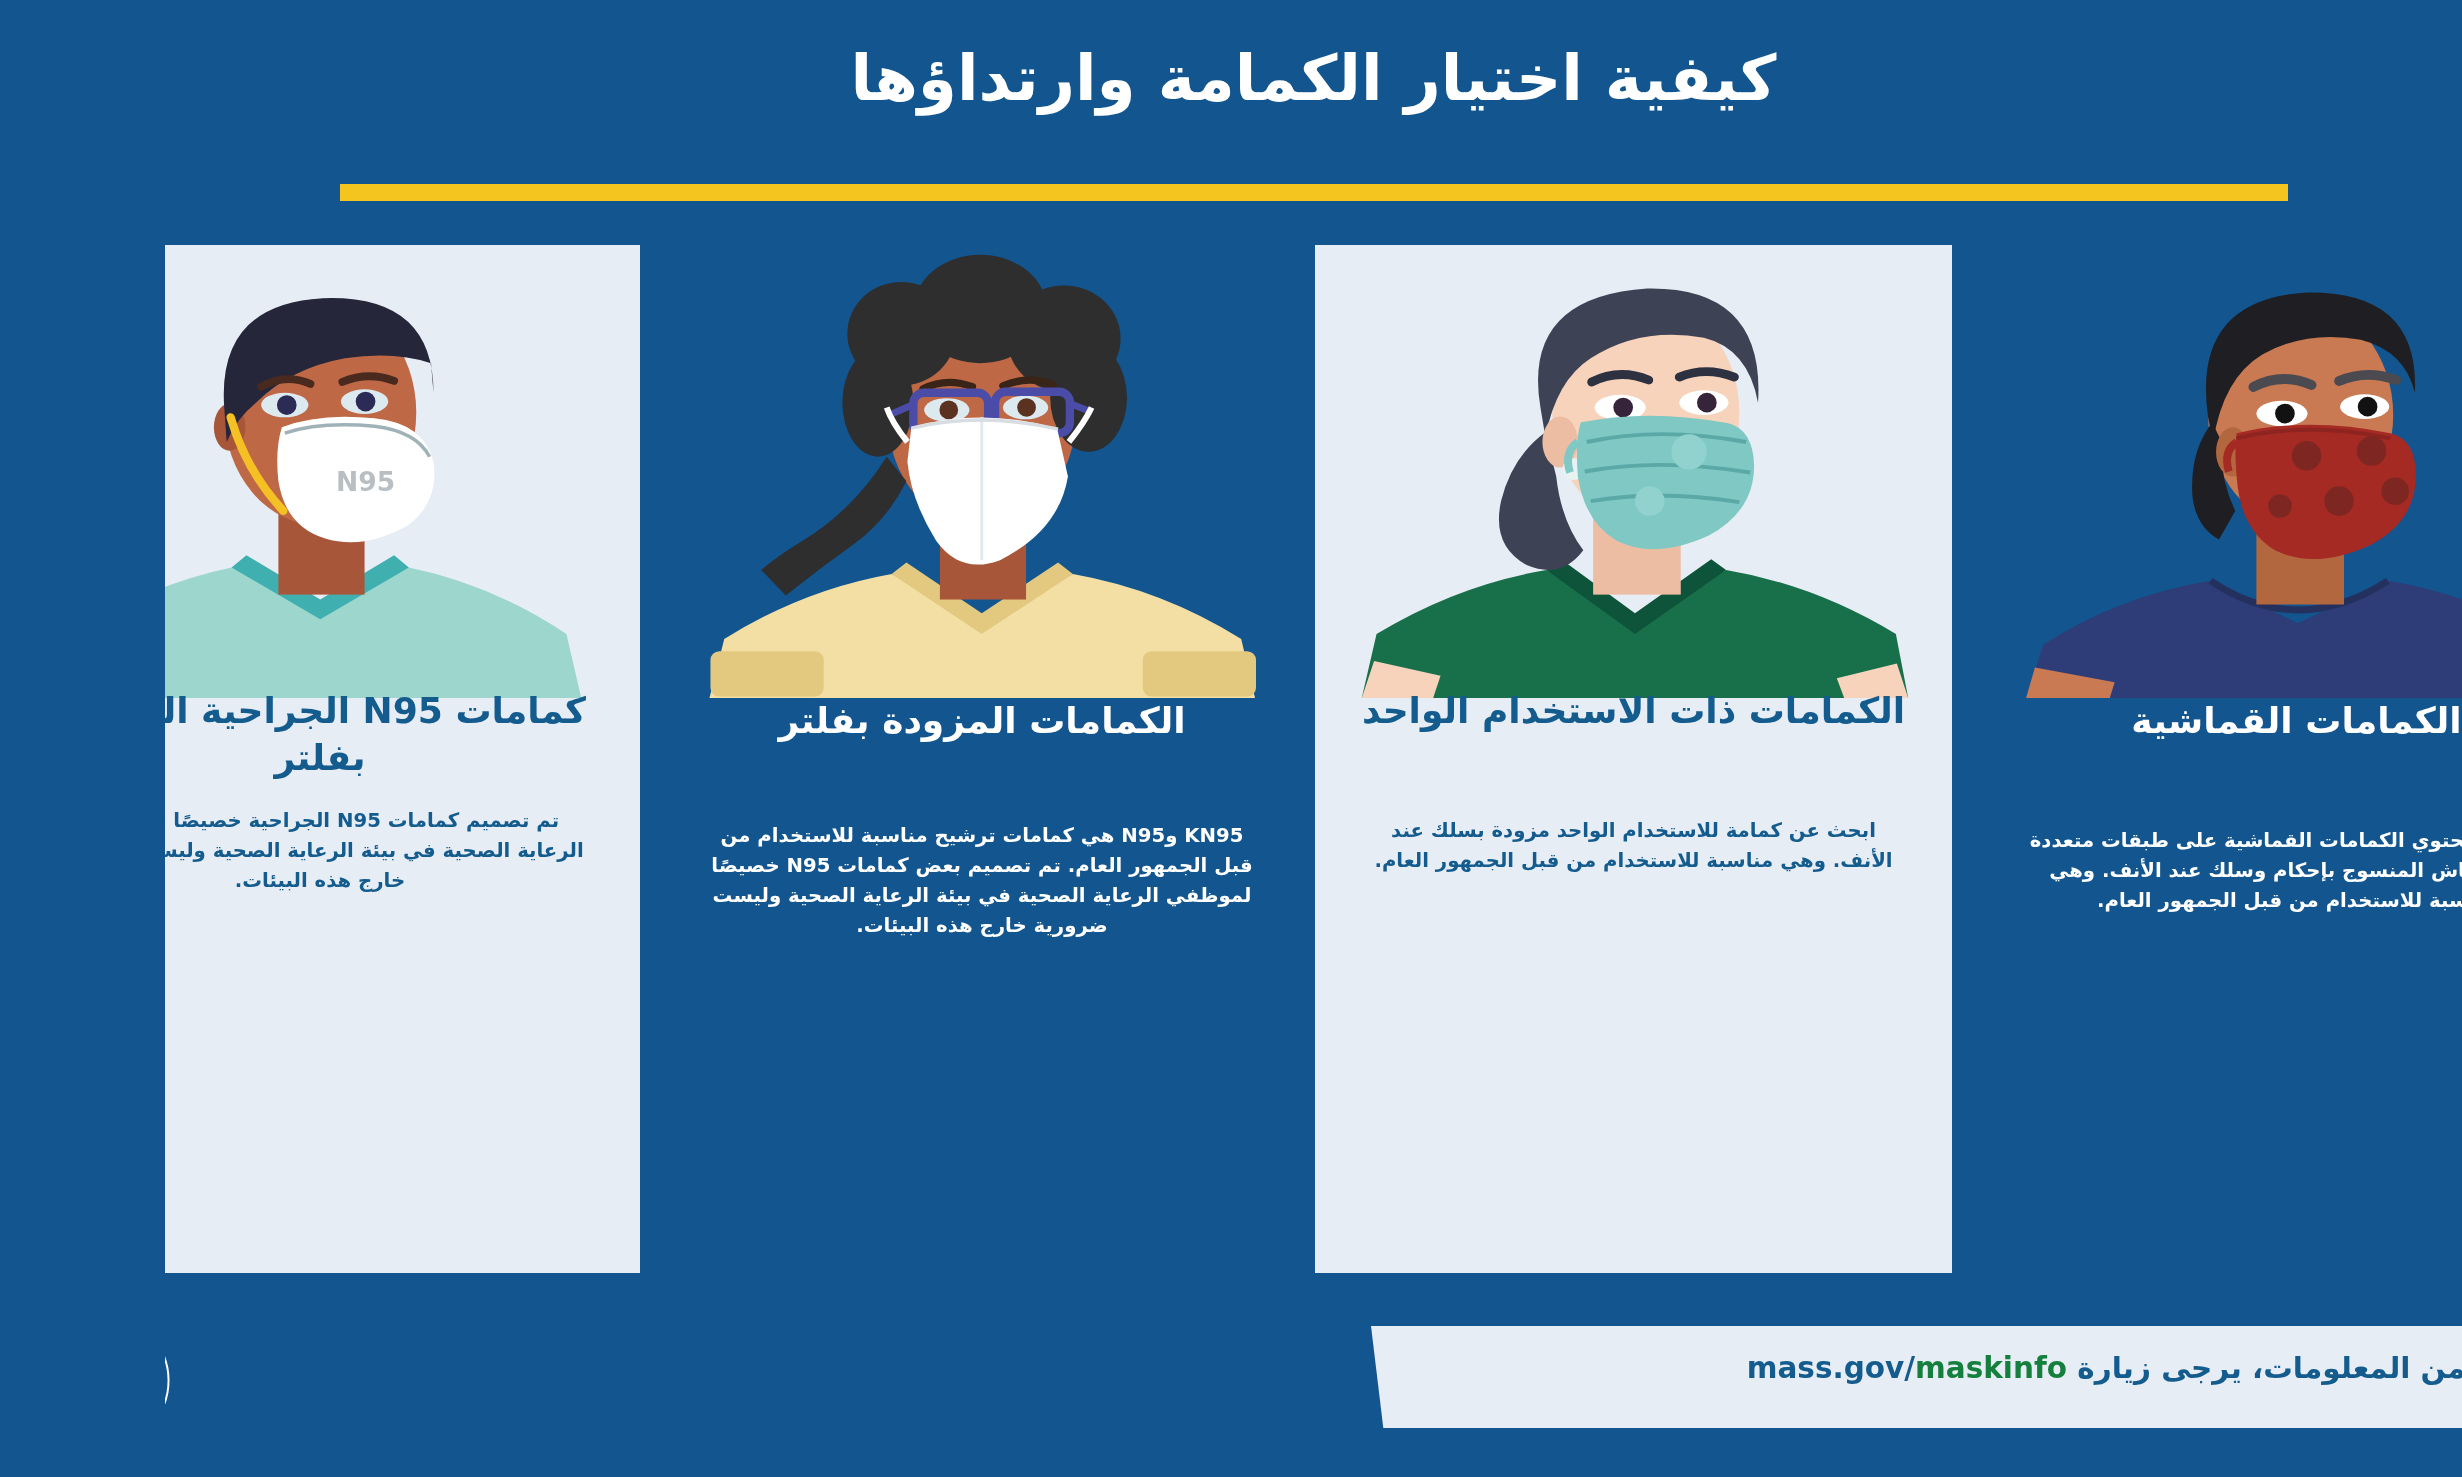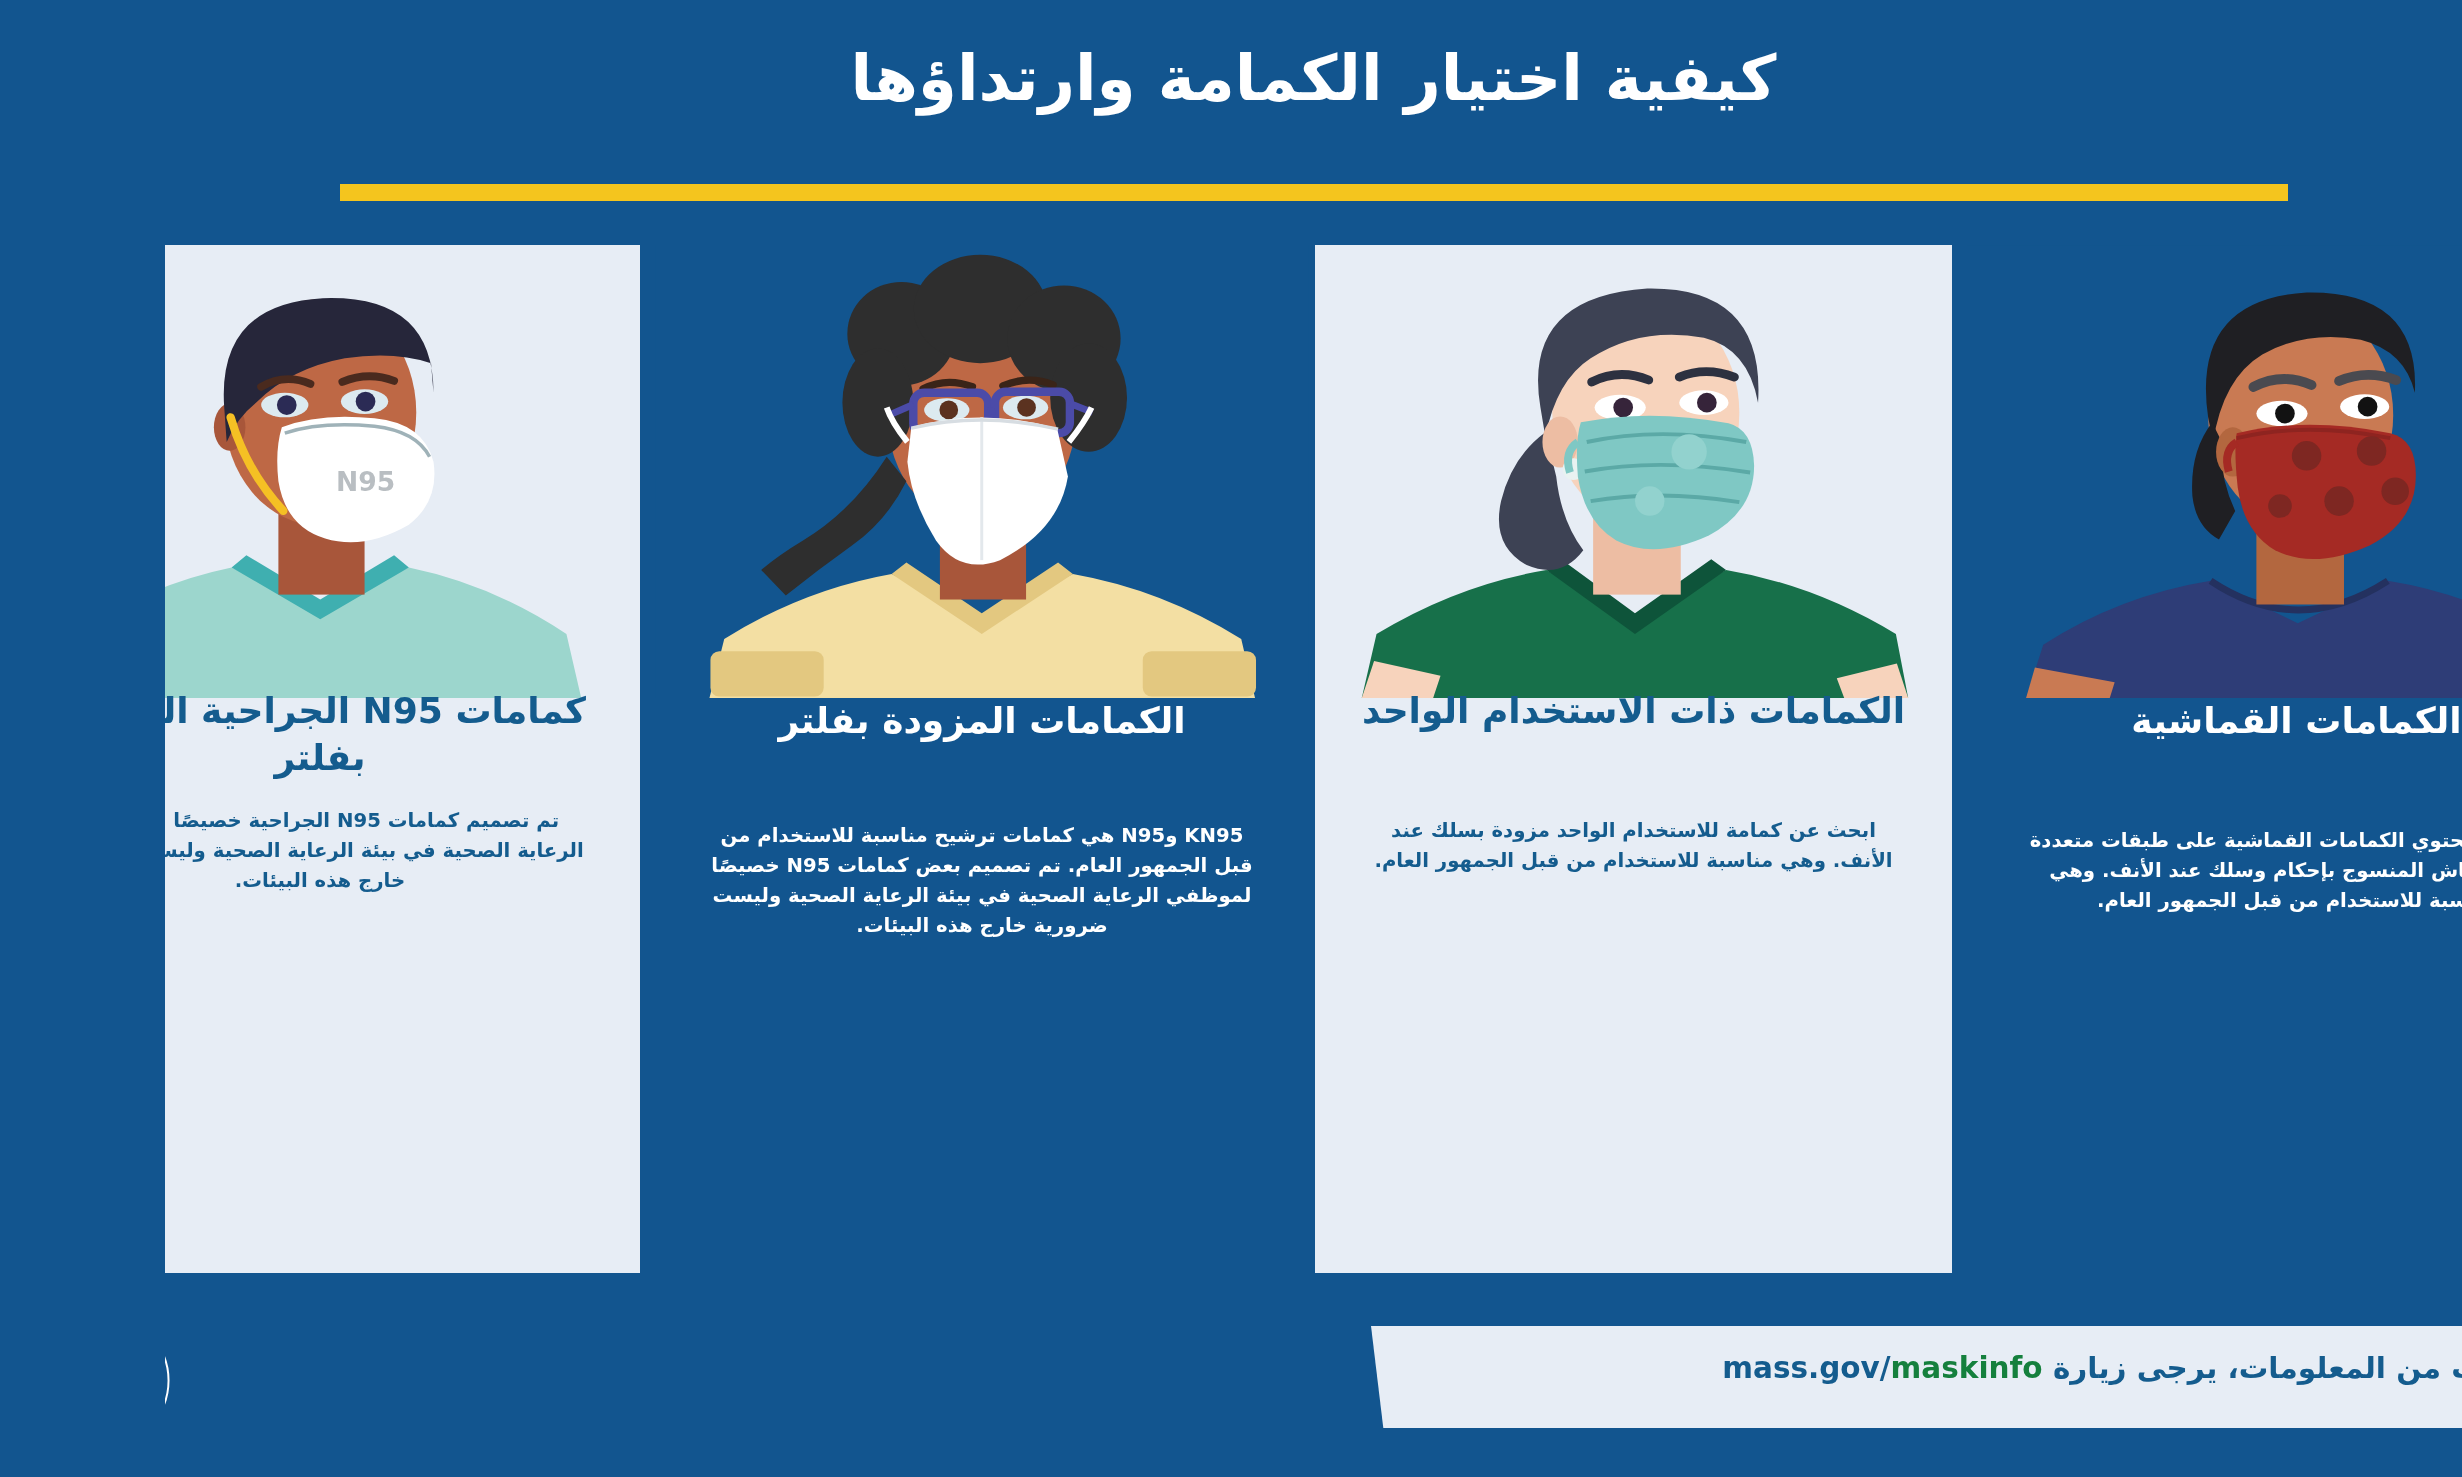--- a/index.html
+++ b/index.html
@@ -268,15 +268,15 @@
     <path d="M135 102 L135 86" stroke="#12558F" stroke-width="3"></path>
     <path d="M118 96 l6 -4 l-2 7 l6 -3 l-3 7 z" fill="#12558F"></path>
 
     <path d="M70 104 Q56 112 60 132 Q64 152 76 166 Q88 180 98 196" fill="none" stroke="#FFFFFF" stroke-width="13" stroke-linecap="round"></path>
     <path d="M200 104 Q214 112 210 132 Q206 152 194 166 Q182 180 172 196" fill="none" stroke="#FFFFFF" stroke-width="13" stroke-linecap="round"></path>
     <path d="M100 198 Q135 224 170 198" fill="none" stroke="#FFFFFF" stroke-width="11" stroke-linecap="round"></path>
   </svg>
 </div>
 
 <div id="footer-banner">
-  <div id="footer-text"><span>طبقات من المعلومات، يرجى زيارة </span><span id="footer-url"><span>mass.gov/</span><span id="footer-url-red">maskinfo</span></span></div>
+  <div id="footer-text"><span>لمزيد من المعلومات، يرجى زيارة </span><span id="footer-url"><span>mass.gov/</span><span id="footer-url-red">maskinfo</span></span></div>
 </div>
 
 
 </body></html>

